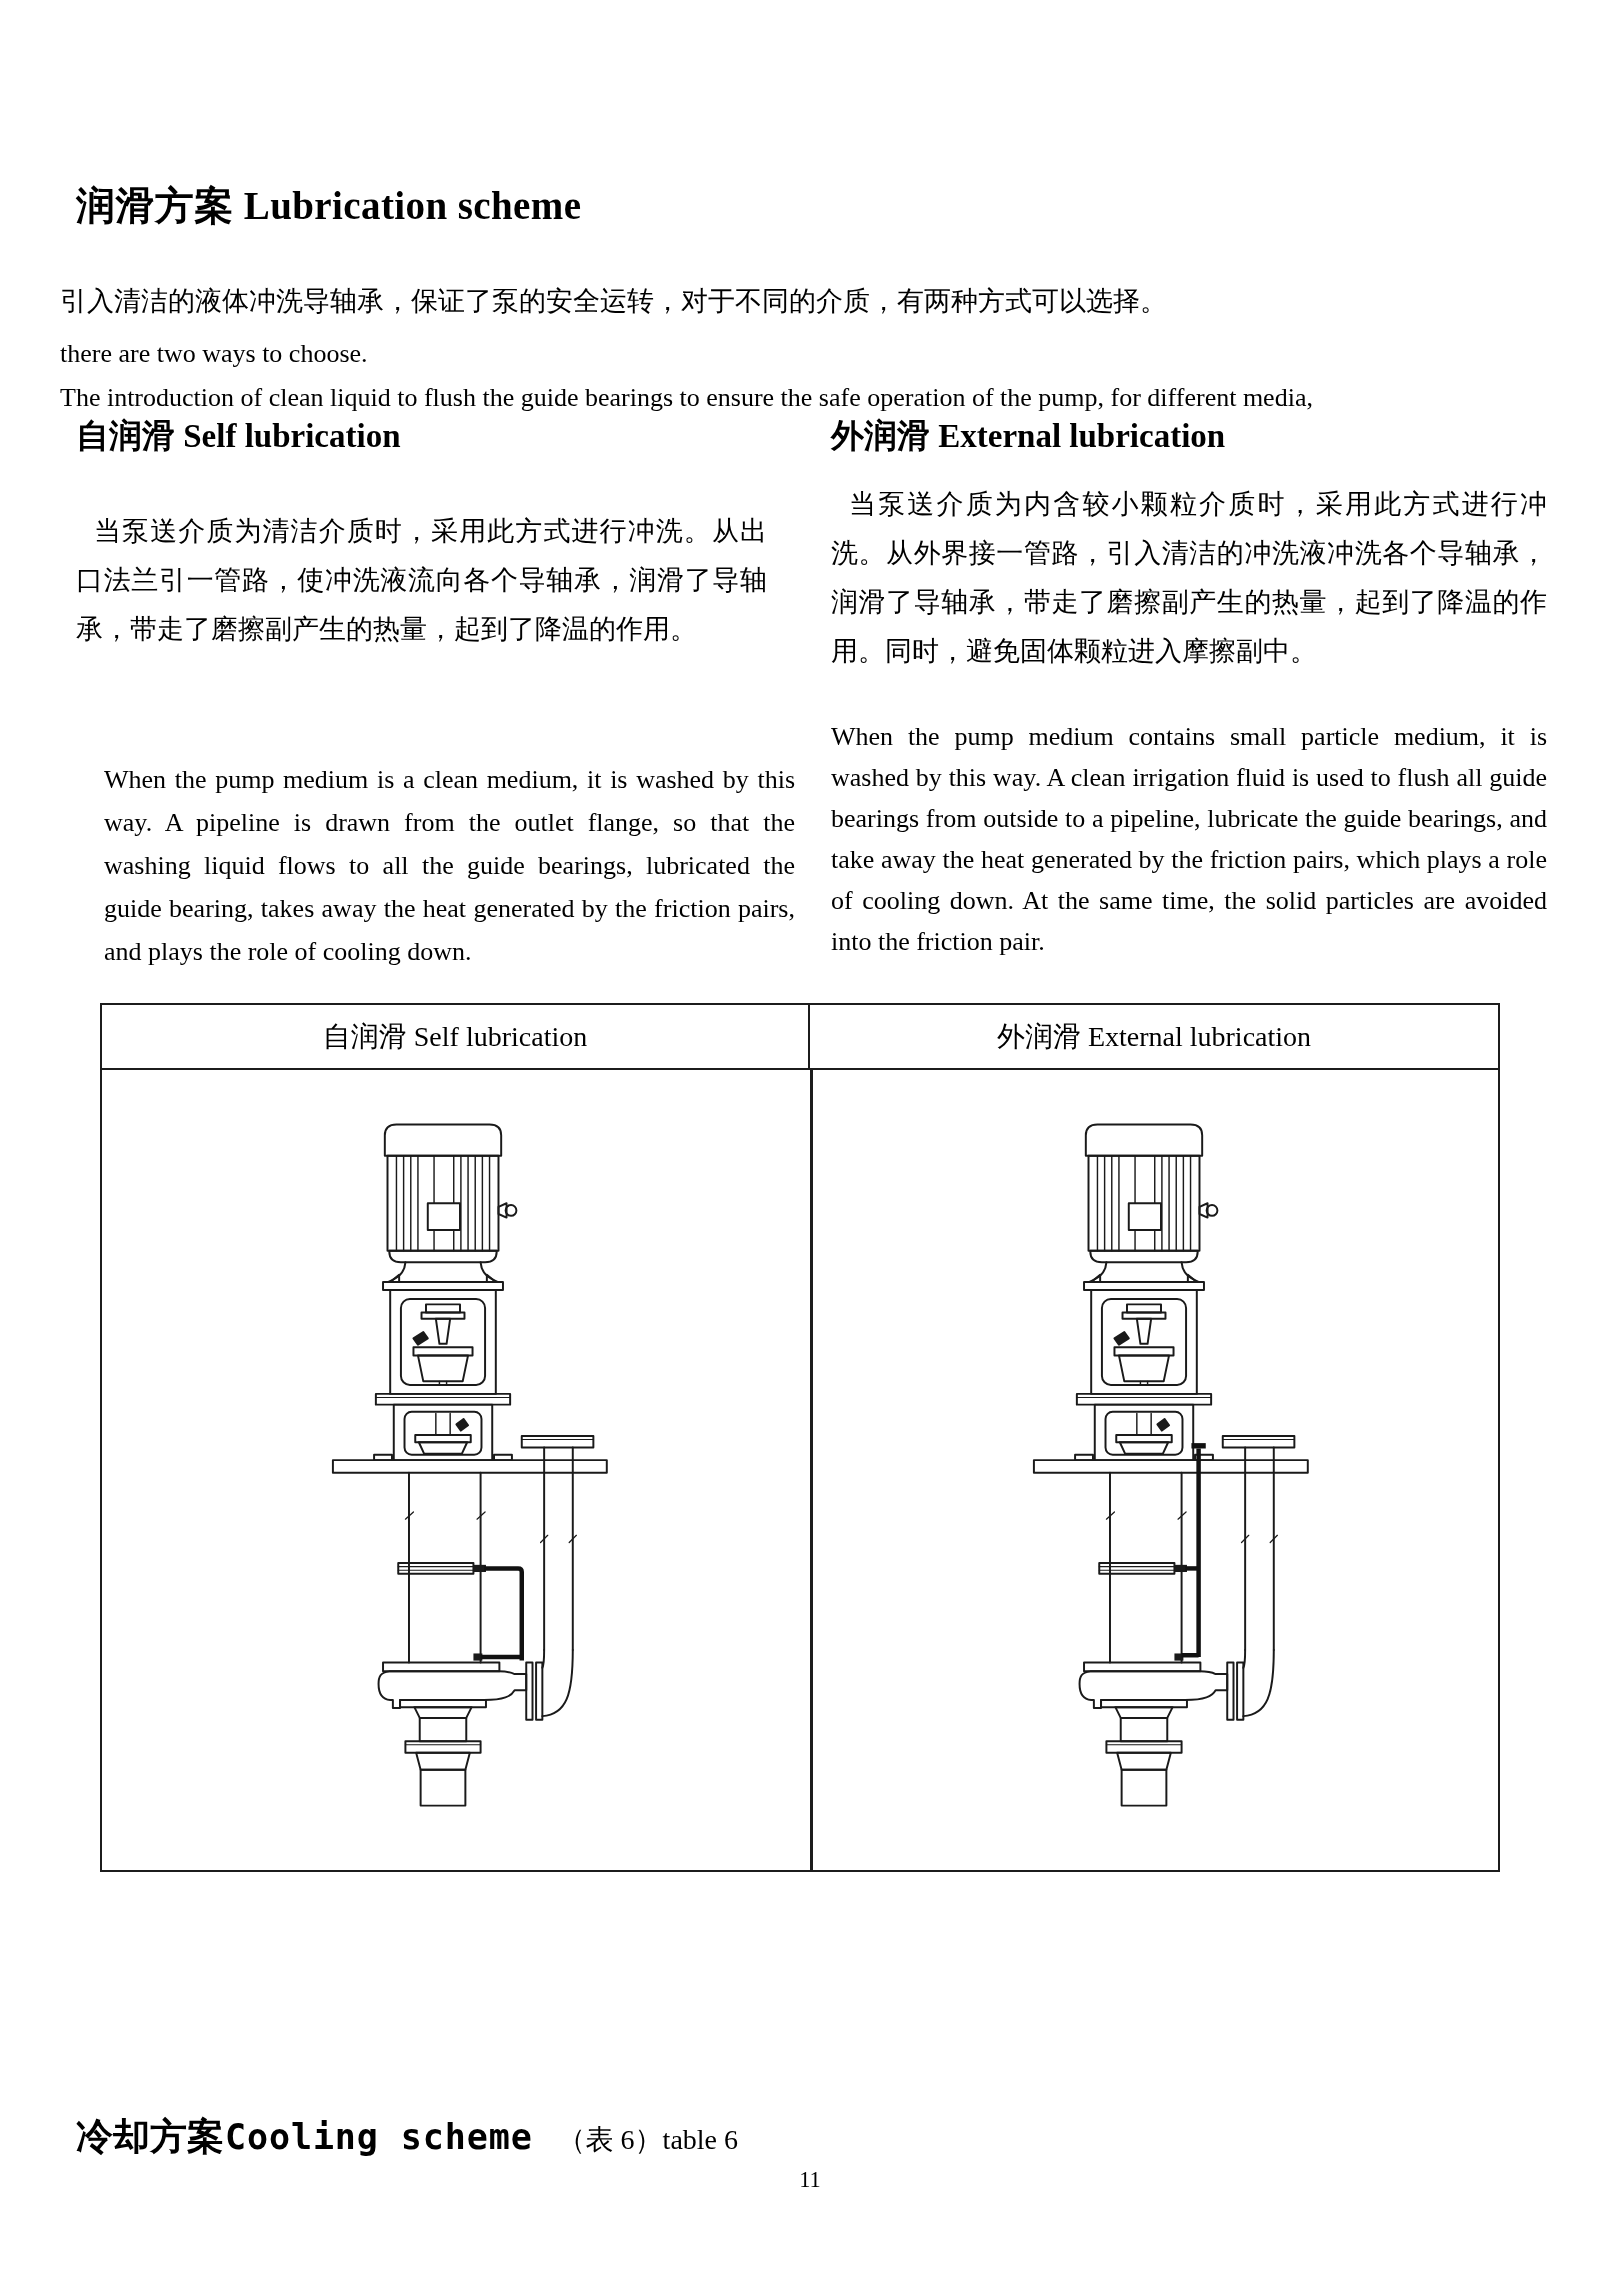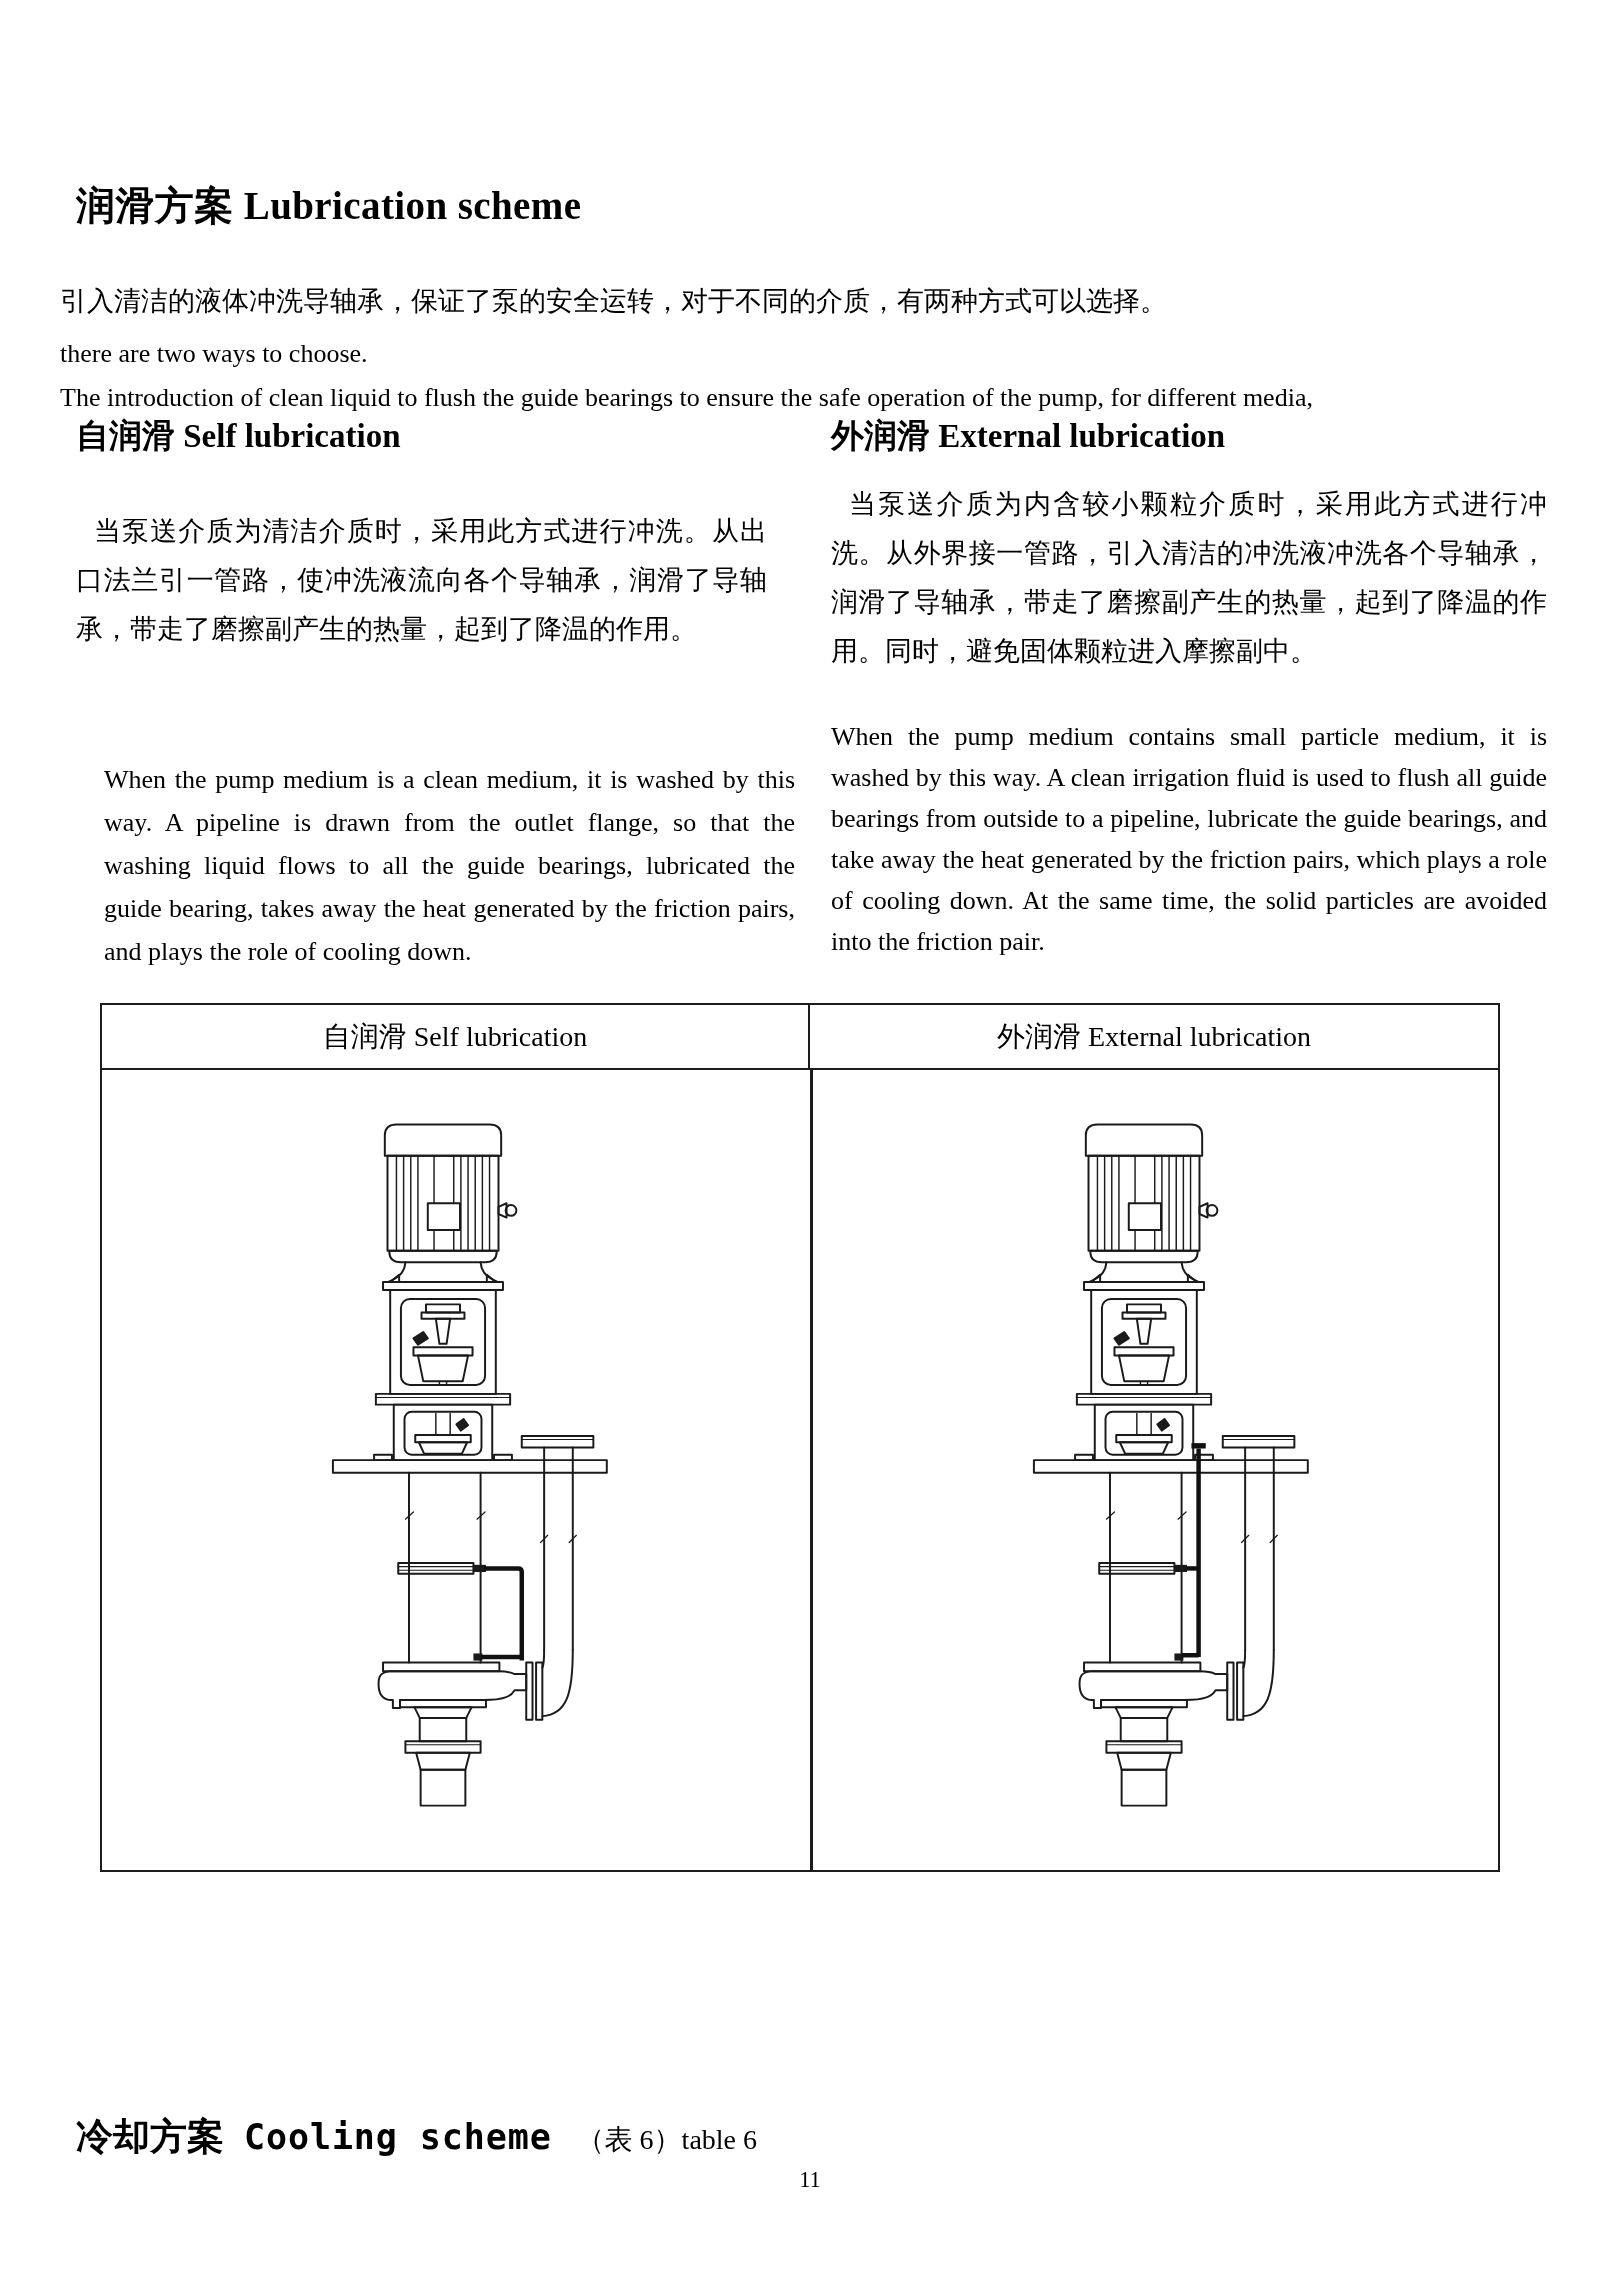--- a/index.html
+++ b/index.html
@@ -33,21 +33,21 @@
   .lube-header{display:grid;grid-template-columns:708px 1fr;height:63px;border-bottom:2.7px solid #1c1c1c;}
   .lube-header .cell{display:flex;align-items:center;justify-content:center;font-size:28px;border-right:2.7px solid #1c1c1c;box-sizing:border-box;}
   .lube-header .cell:last-child{border-right:none;}
   .lube-body-divider{position:absolute;left:708px;top:63px;bottom:0;width:2.7px;background:#1c1c1c;}
   .pump-svg{position:absolute;}
   .pump-left{left:108px;top:115px;}
   .pump-right{left:809px;top:115px;}
   
   .cooling-line{left:76px;top:2112px;display:flex;align-items:baseline;}
   .cooling-zh{font-family:"Liberation Sans","DejaVu Sans",sans-serif;font-size:37px;font-weight:bold;}
-  .cooling-en{font-family:"DejaVu Sans Mono","Liberation Mono",monospace;font-size:35px;font-weight:bold;margin-left:20px;letter-spacing:0.9px;}
+  .cooling-en{font-family:"DejaVu Sans Mono","Liberation Mono",monospace;font-size:35px;font-weight:bold;margin-left:1px;letter-spacing:0.9px;}
   .cooling-note{font-size:28px;margin-left:25px;}
   .page-number{left:0;right:0;top:2167px;text-align:center;font-size:22.4px;}
 </style>
 </head>
 <body>
 
 <div class="abs page-title">
   <span class="zh">润滑方案</span>
   <span class="en">Lubrication scheme</span>
 </div>

